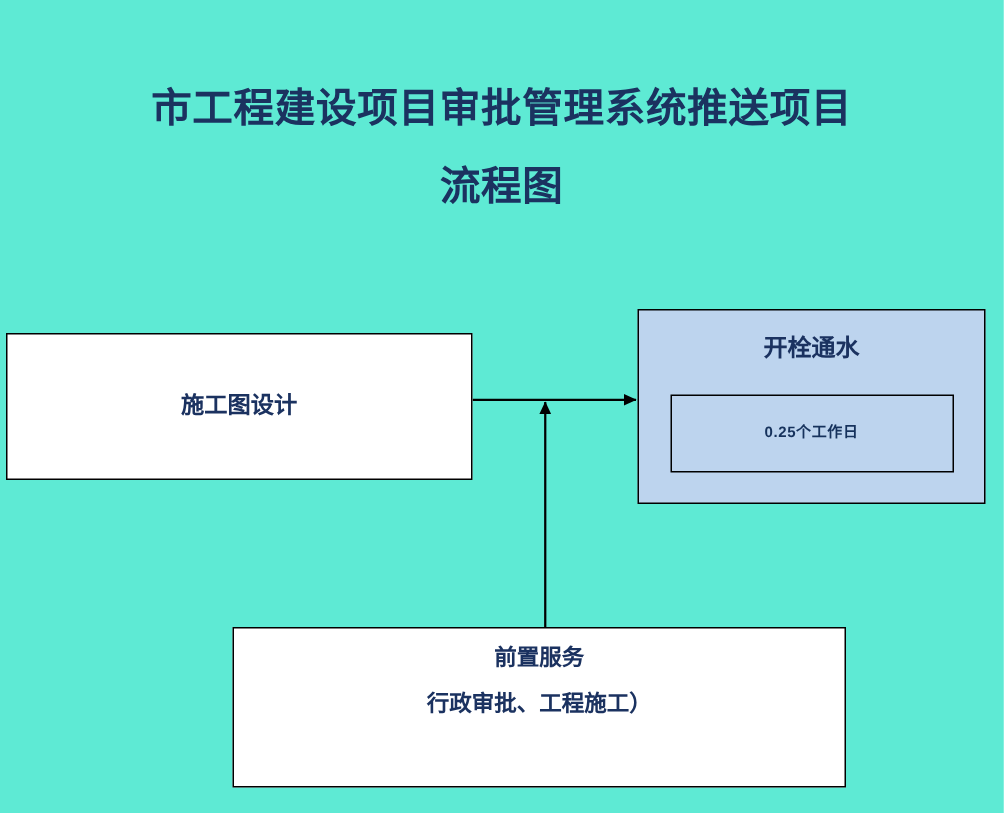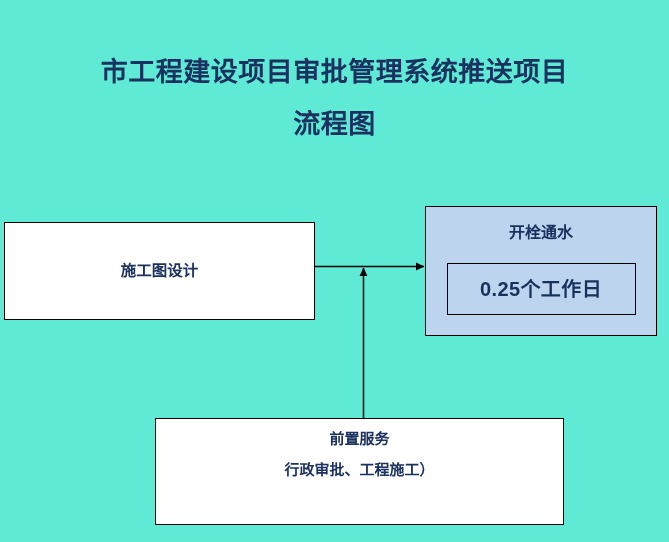--- a/index.html
+++ b/index.html
@@ -89,21 +89,21 @@
     border: 1.4px solid #000000;
     background: #bdd4ee;
     width: 189px;
     height: 52px;
     margin-top: 18px;
     display: flex;
     align-items: center;
     justify-content: center;
   }
   #node-target .duration-text {
-    font-size: 20px;
+    font-size: 10px;
     line-height: 20px;
     color: #16325c;
     letter-spacing: 0.4px;
   }
 
   
   #node-prerequisite {
     left: 155px;
     top: 418px;
     width: 409px;

